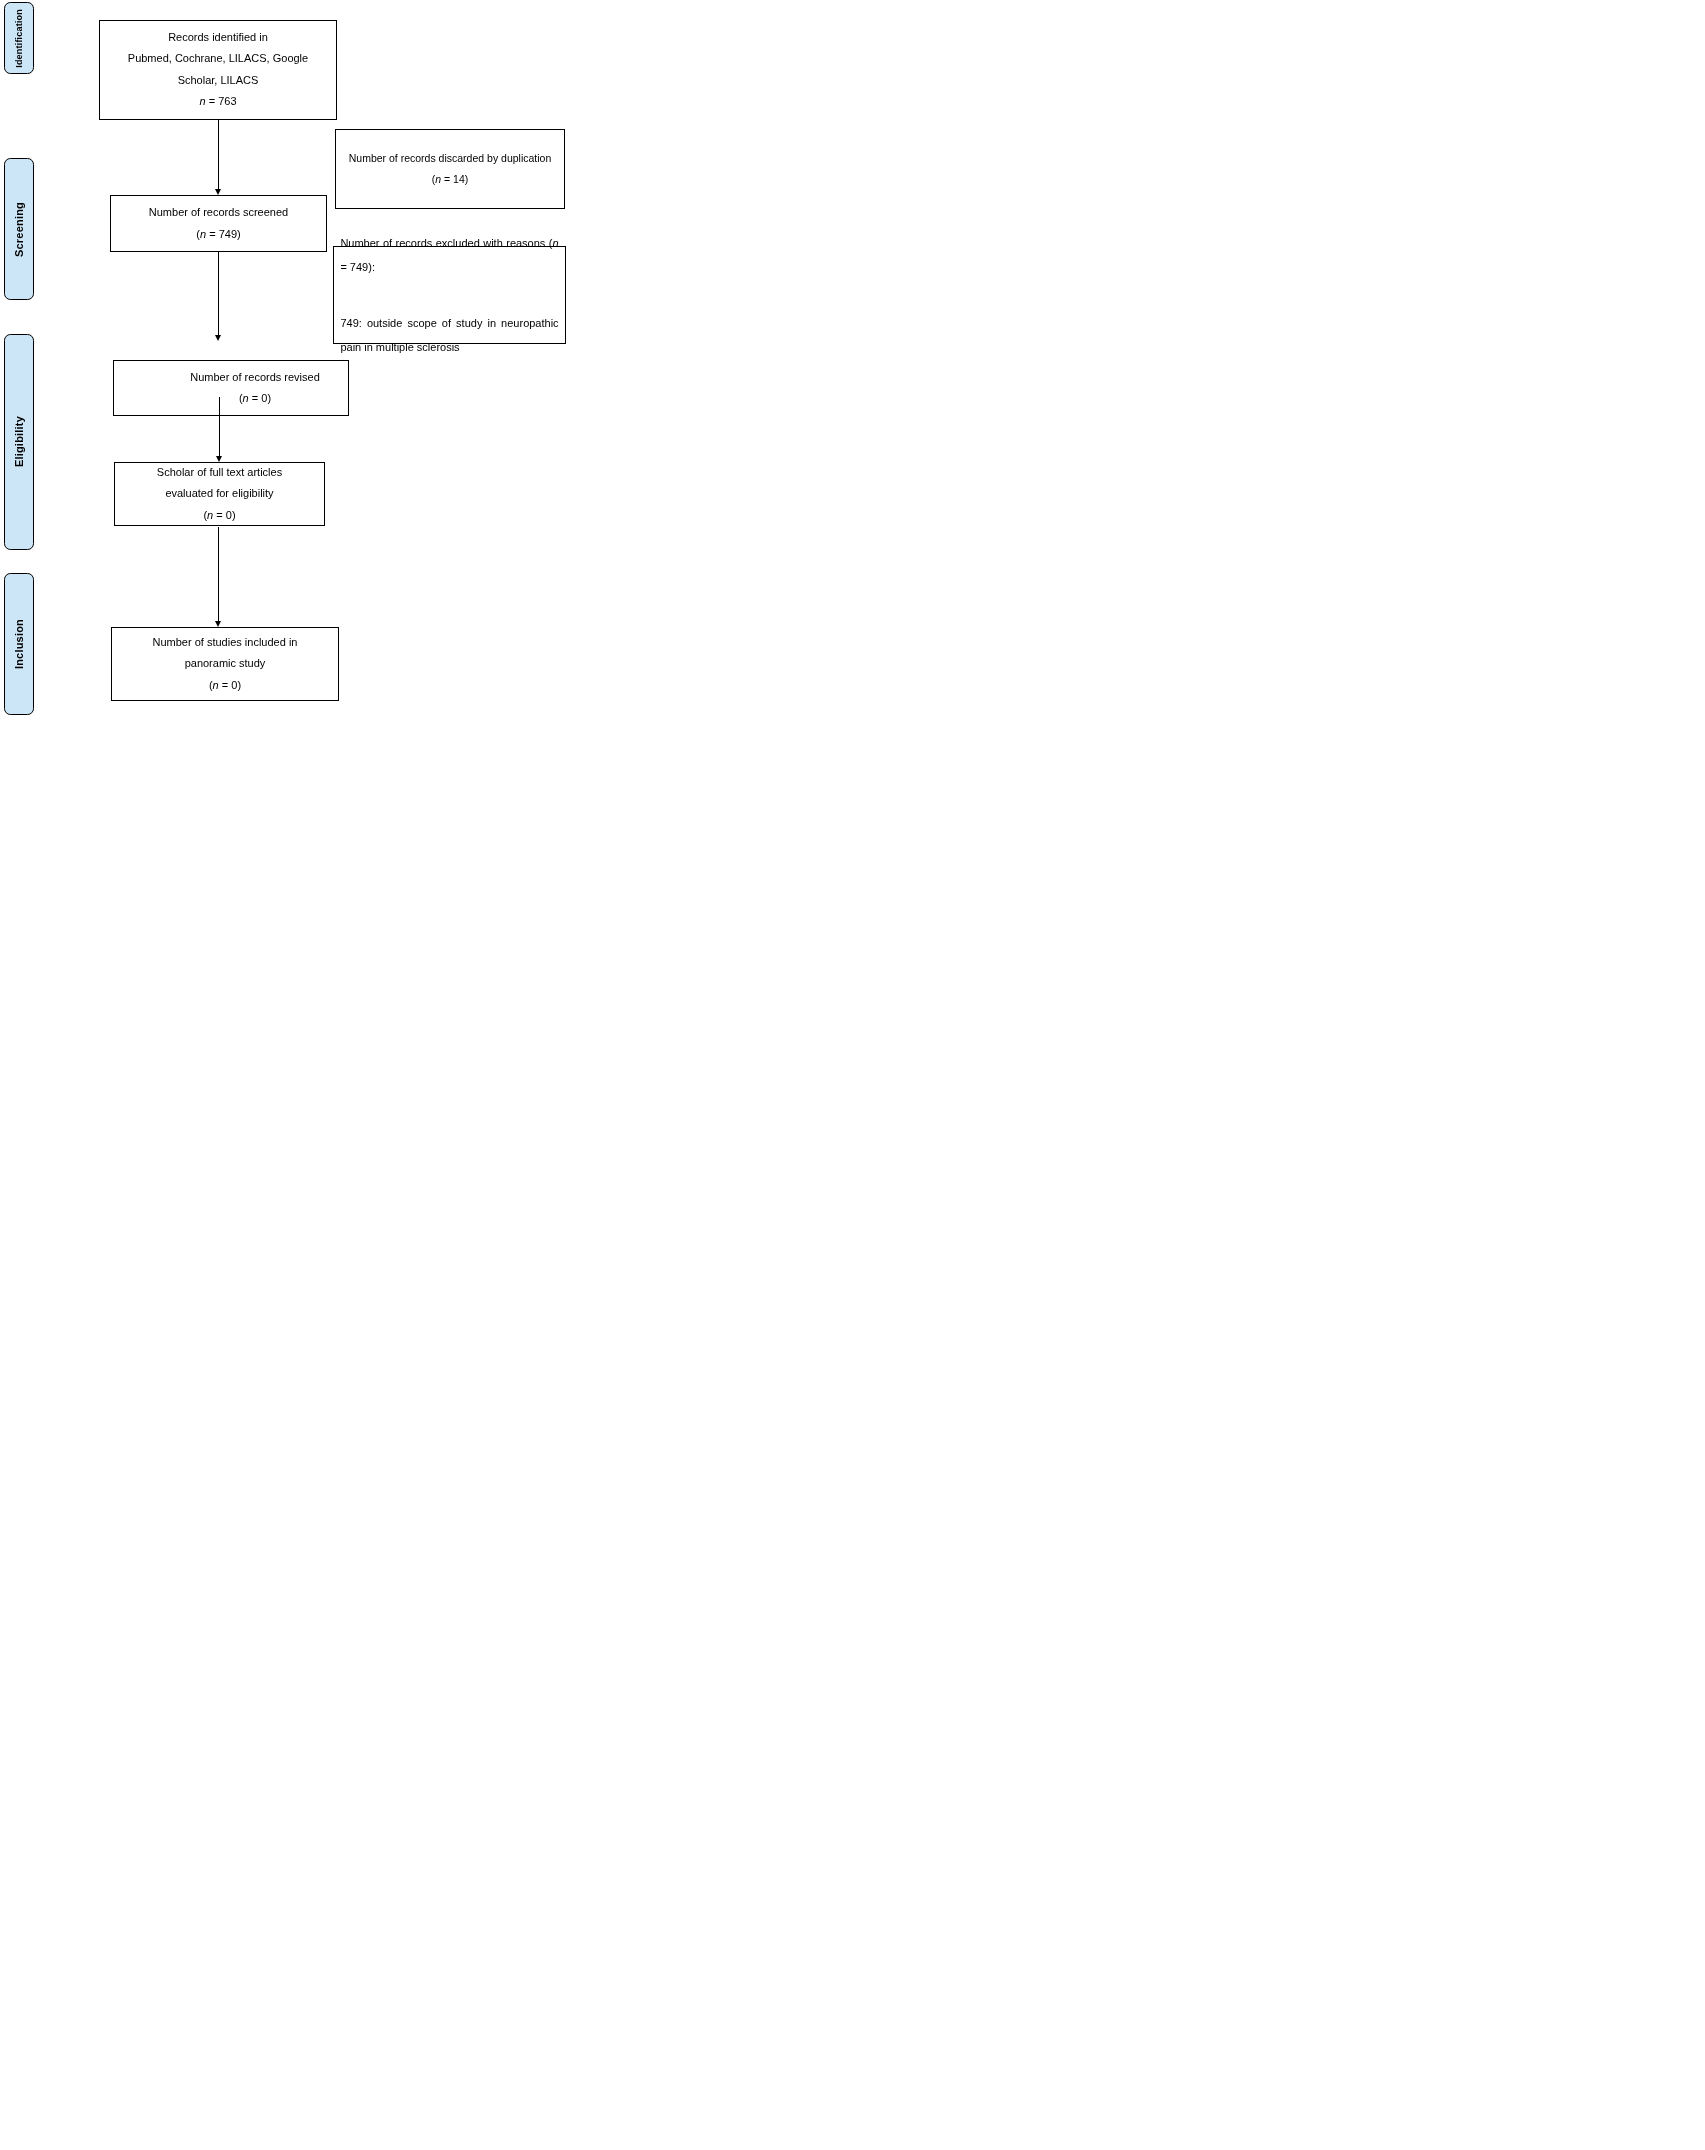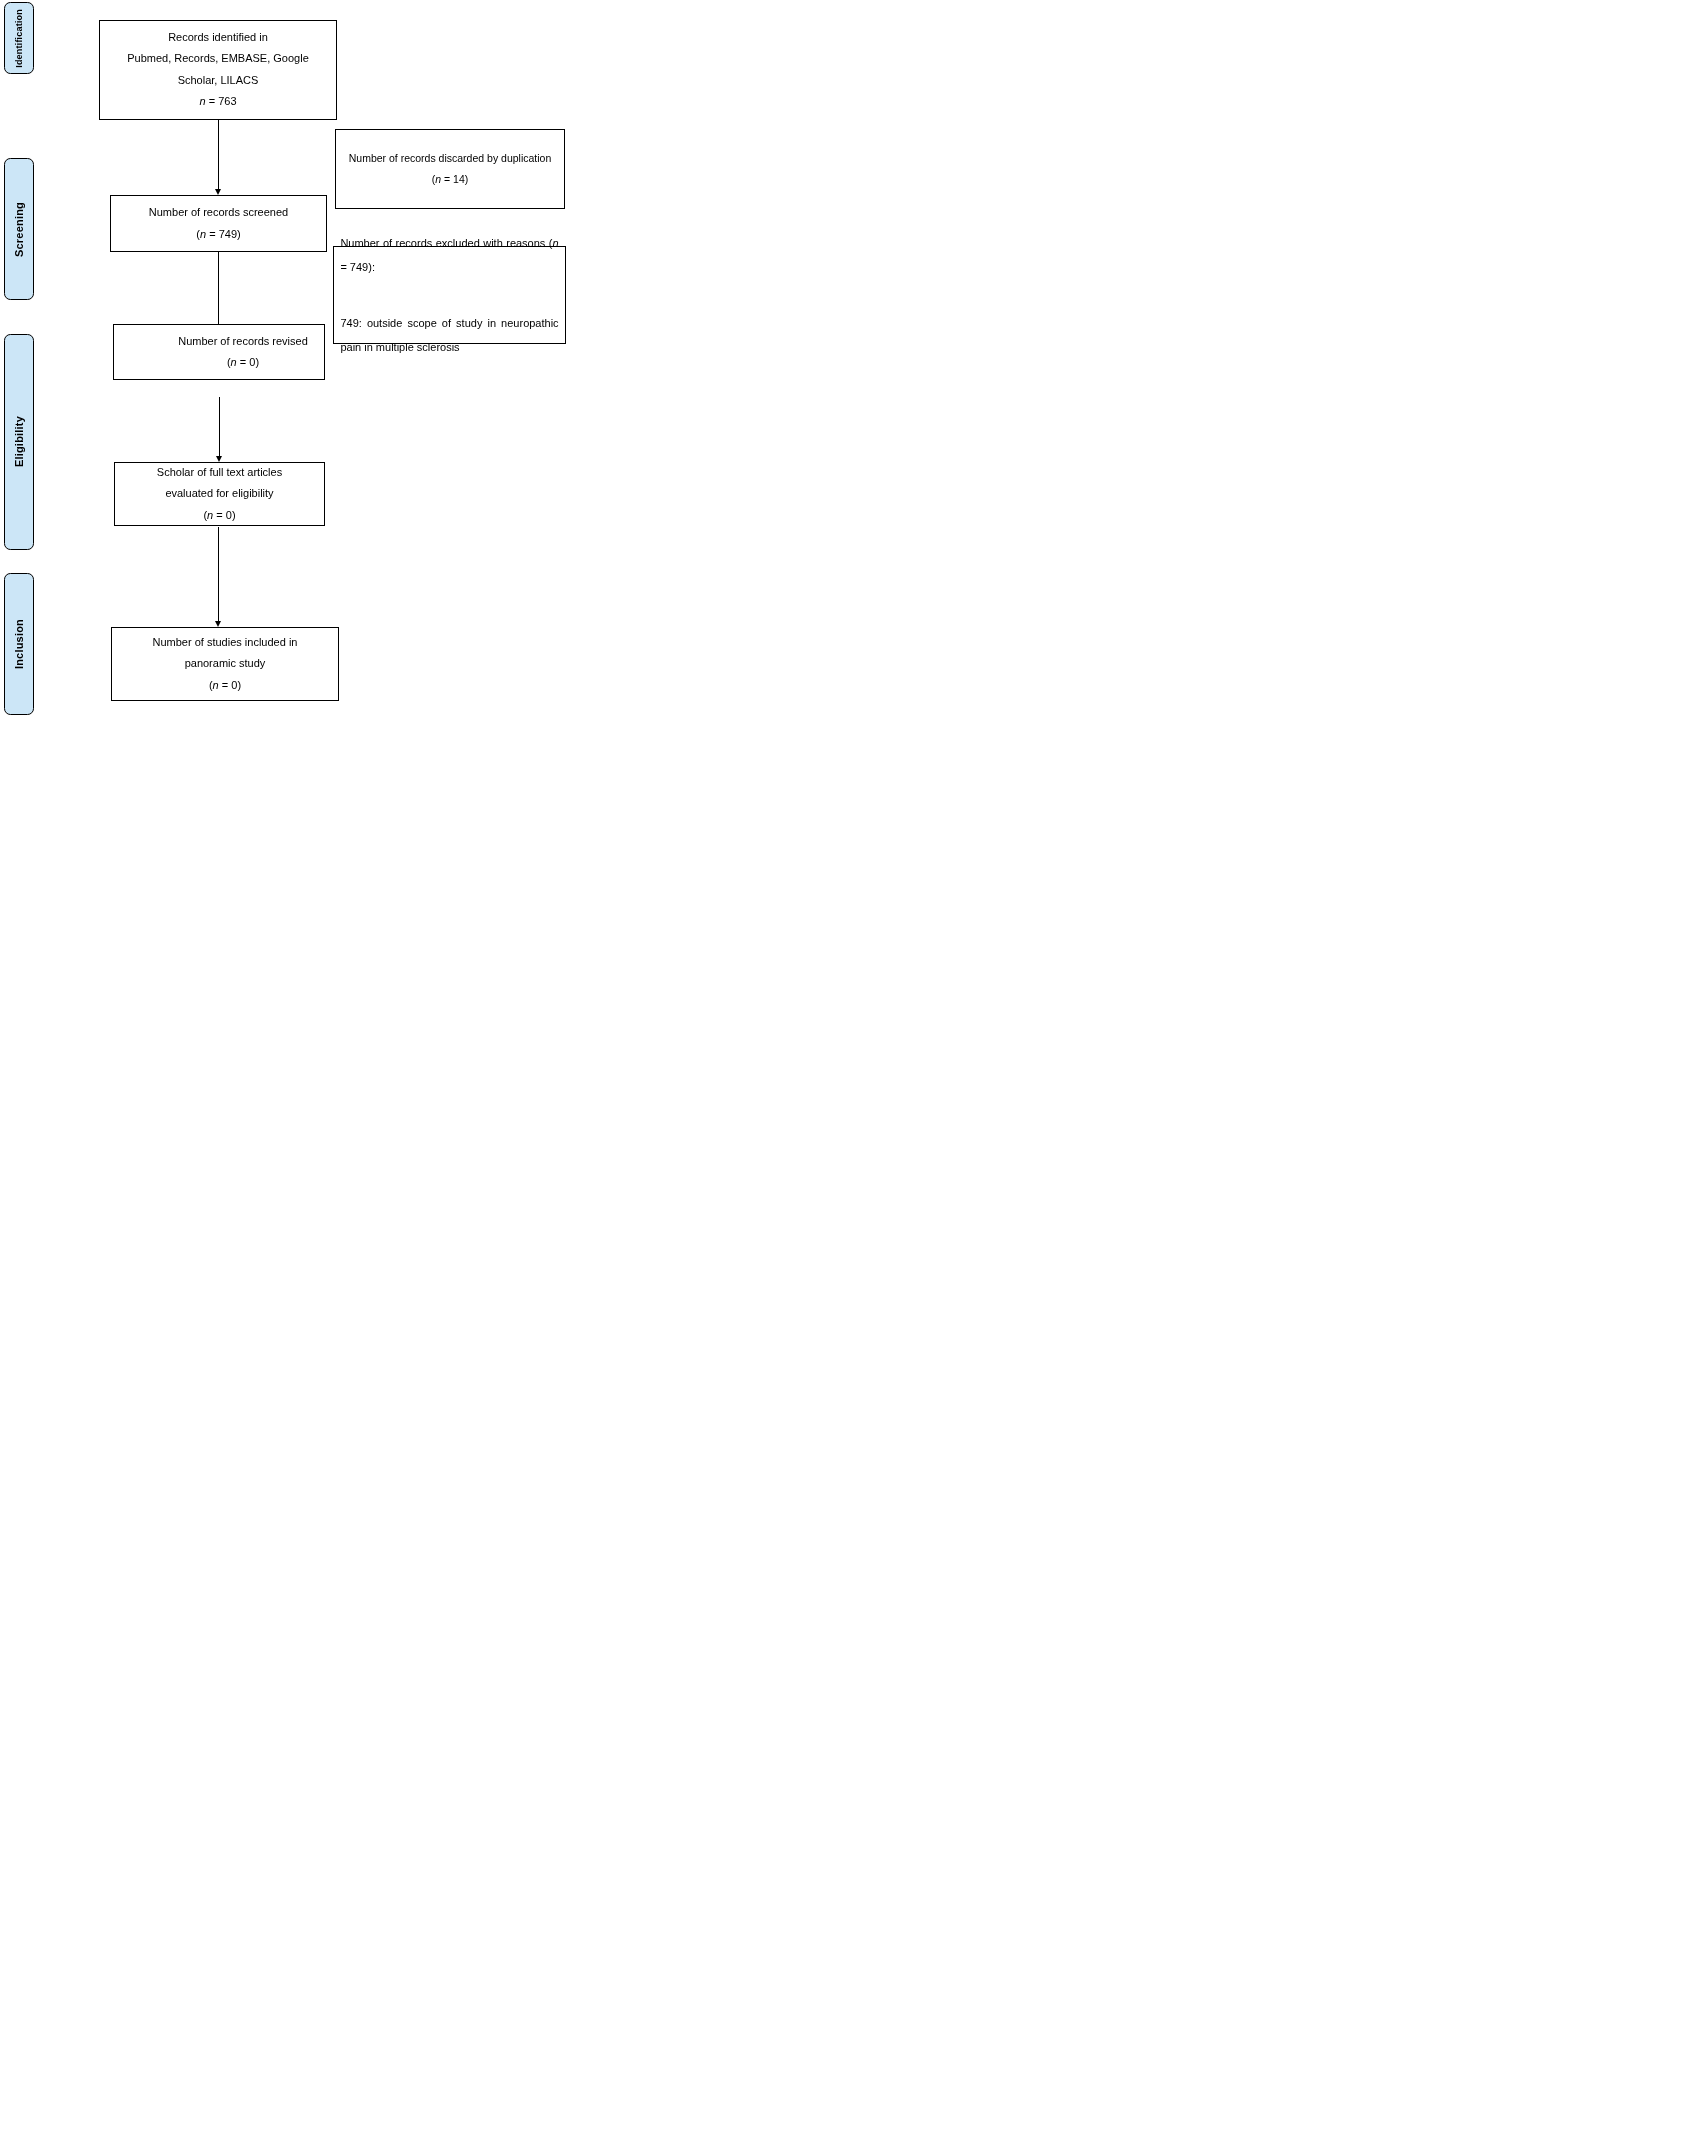--- a/index.html
+++ b/index.html
@@ -30,21 +30,21 @@
     font-size:11px; line-height:21.5px; text-align:right; background:#fff;
   }
   .box .line { white-space:nowrap; }
   .box-identified { left:99px; top:19.6px;   width:238px; height:100px; }
   .box-discarded  { left:335px; top:129px;  width:230px; height:80px; font-size:10.5px; }
   .box-screened   { left:110px; top:195px;  width:217px; height:57px; }
   .box-excluded   { left:333px; top:246px;  width:233px; height:98px;
                     align-items:stretch; text-align:justify; line-height:24px;
                     padding:0 6.4px;gap:32px; }
   .box-excluded p { margin:0; text-align:justify; }
-  .box-revised    { left:113px; top:324px;  width:212px; height:56px;padding-left:48px; }
+  .box-revised    { left:113px; top:360px;  width:236px; height:56px;padding-left:48px; }
   .box-fulltext   { left:114px; top:462px; width:211px; height:64px; }
   .box-included   { left:111px; top:627px; width:228px; height:74px; }
   i { font-style:italic; }
   
   .arrow { position:absolute; width:6.4px; }
   .arrow .shaft { position:absolute; left:2.7px; top:0; bottom:6px; width:0.9px; background:#000; }
   .arrow .head  { position:absolute; left:0; bottom:0; width:0; height:0;
                   border-left:3.2px solid transparent; border-right:3.2px solid transparent;
                   border-top:6.9px solid #000; }
   .arrow-1 { left:215px; top:120px;  height:75px; }
@@ -65,21 +65,21 @@
   </div>
   <div class="stage stage-eligibility" style="background: rgb(204, 230, 247); border-color: rgb(0, 0, 0);">
     <span class="vlabel">Eligibility</span>
   </div>
   <div class="stage stage-inclusion" style="background: rgb(204, 230, 247); border-color: rgb(0, 0, 0);">
     <span class="vlabel">Inclusion</span>
   </div>
 
   <div class="box box-identified">
     <div class="line">Records identified in</div>
-    <div class="line">Pubmed, Records, EMBASE, Google</div>
+    <div class="line">Pubmed, Cochrane, LILACS, Google</div>
     <div class="line">Scholar, LILACS</div>
     <div class="line"><i>n</i><span> = 763</span></div>
   </div>
 
   <div class="arrow arrow-1">
     <div class="shaft"></div>
     <div class="head"></div>
   </div>
 
   <div class="box box-discarded">

